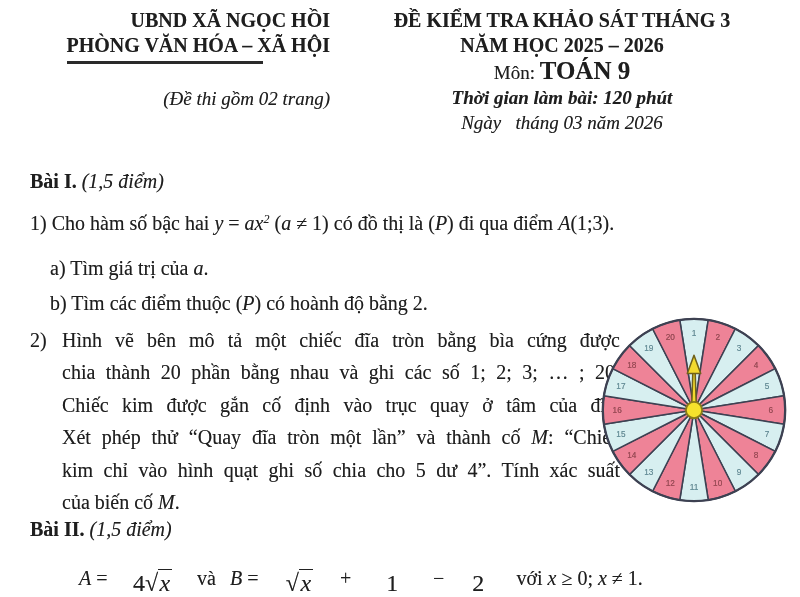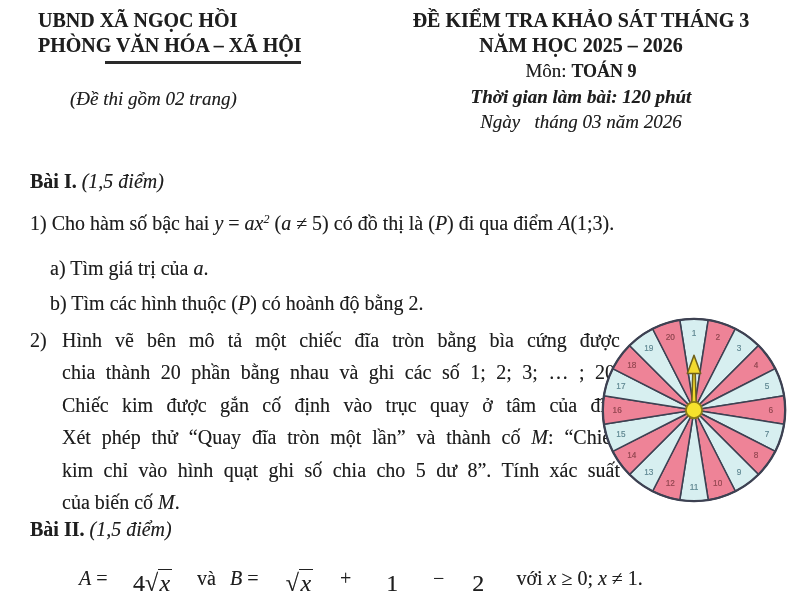--- a/index.html
+++ b/index.html
@@ -7,27 +7,27 @@
     position:relative;
     width:800px;height:597px;
     background:#ffffff;
     overflow:hidden;
     font-family:"Liberation Serif","DejaVu Serif",serif;
     color:#1e1e1e;
     text-shadow:0 0 0.6px rgba(30,30,30,0.45);
   }
   
   .header{display:flex;padding-top:8px;}
-  .header-left{width:330px;text-align:left;padding-left:38px;}
+  .header-left{width:330px;text-align:right;}
   .header-right{flex:1;text-align:center;padding-right:6px;}
   .h-bold{font-weight:bold;font-size:20px;line-height:25px;}
   .org-rule{width:196px;height:2.5px;background:#2a2a2a;margin:3px auto 0;}
   .pages-note{font-style:italic;font-size:19px;margin-top:24px;margin-left:32px;}
   .subject-line{font-size:19px;line-height:25px;}
-  .subject-line .subj{font-weight:bold;font-size:18px;}
+  .subject-line .subj{font-weight:bold;font-size:25px;}
   .duration{font-weight:bold;font-style:italic;font-size:19px;line-height:25px;}
   .exam-date{font-style:italic;font-size:19px;line-height:25px;}
   
   .content{position:absolute;left:30px;top:160px;width:760px;font-size:20px;}
   .sec-title{margin-top:6px;line-height:30px;}
   .line1{margin-top:7px;white-space:nowrap;line-height:32px;}
   .suba{margin-left:20px;margin-top:13px;line-height:32px;}
   .subb{margin-left:20px;margin-top:3px;line-height:32px;}
   .item2{position:relative;padding-left:32px;width:558px;margin-top:5px;}
   .pline{line-height:32.5px;}
@@ -69,31 +69,31 @@
       <div class="subject-line"><span>Môn: </span><span class="subj">TOÁN 9</span></div>
       <div class="duration">Thời gian làm bài: 120 phút</div>
       <div class="exam-date">Ngày&nbsp;&nbsp;&nbsp;tháng 03 năm 2026</div>
     </div>
   </div>
 
   <div class="content">
 
     <div class="sec-title"><span class="bd">Bài I. </span><span class="it">(1,5 điểm)</span></div>
 
-    <div class="line1"><span>1) Cho hàm số bậc hai </span><span class="it">y</span><span> = </span><span class="it">ax</span><span class="it sup">2</span><span> (</span><span class="it">a</span><span> ≠ 5) có đồ thị là (</span><span class="it">P</span><span>) đi qua điểm </span><span class="it">A</span><span>(1;3).</span></div>
+    <div class="line1"><span>1) Cho hàm số bậc hai </span><span class="it">y</span><span> = </span><span class="it">ax</span><span class="it sup">2</span><span> (</span><span class="it">a</span><span> ≠ 1) có đồ thị là (</span><span class="it">P</span><span>) đi qua điểm </span><span class="it">A</span><span>(1;3).</span></div>
     <div class="suba"><span>a) Tìm giá trị của </span><span class="it">a</span><span>.</span></div>
-    <div class="subb"><span>b) Tìm các hình thuộc (</span><span class="it">P</span><span>) có hoành độ bằng 2.</span></div>
+    <div class="subb"><span>b) Tìm các điểm thuộc (</span><span class="it">P</span><span>) có hoành độ bằng 2.</span></div>
 
     <div class="item2">
       <span class="marker2">2)</span>
       <div class="pline jl"><span>Hình vẽ bên mô tả một chiếc đĩa tròn bằng bìa cứng được</span></div>
       <div class="pline jl"><span>chia thành 20 phần bằng nhau và ghi các số 1; 2; 3; … ; 20.</span></div>
       <div class="pline jl"><span>Chiếc kim được gắn cố định vào trục quay ở tâm của đĩa.</span></div>
       <div class="pline jl"><span>Xét phép thử “Quay đĩa tròn một lần” và thành cố </span><span class="it">M</span><span>: “Chiếc</span></div>
-      <div class="pline jl"><span>kim chỉ vào hình quạt ghi số chia cho 5 dư 8”. Tính xác suất</span></div>
+      <div class="pline jl"><span>kim chỉ vào hình quạt ghi số chia cho 5 dư 4”. Tính xác suất</span></div>
       <div class="pline"><span>của biến cố </span><span class="it">M</span><span>.</span></div>
     </div>
 
     <div class="sec-title sec2-title"><span class="bd">Bài II. </span><span class="it">(1,5 điểm)</span></div>
 
     <div class="formula">
       <span class="gap-m"><span class="it">A</span><span> =</span></span>
       <span class="frac">
         <span class="num"><span>4</span><span class="rt"><span class="rad">√</span><span class="vinc">x</span></span></span>
         <span class="den"><span class="rt"><span class="rad">√</span><span class="vinc">x</span></span><span> − 1</span></span>

